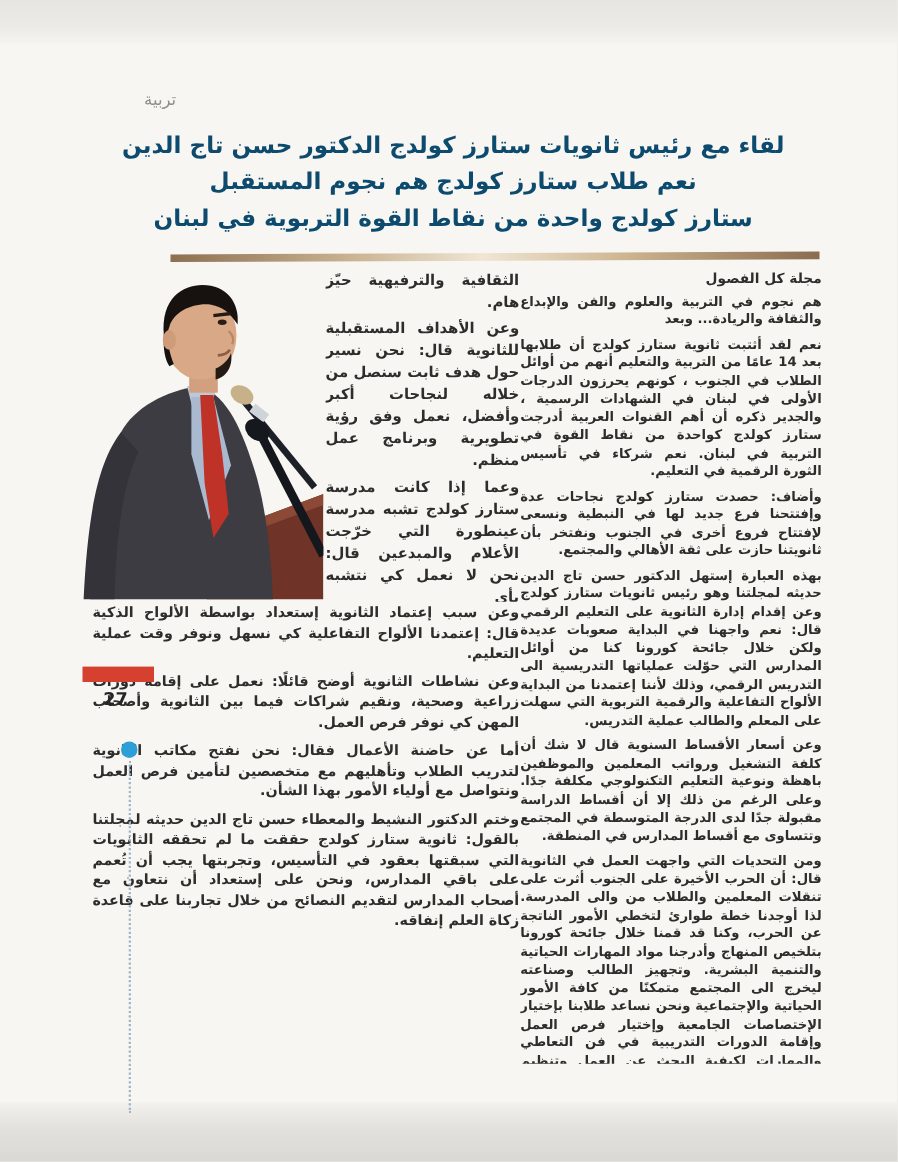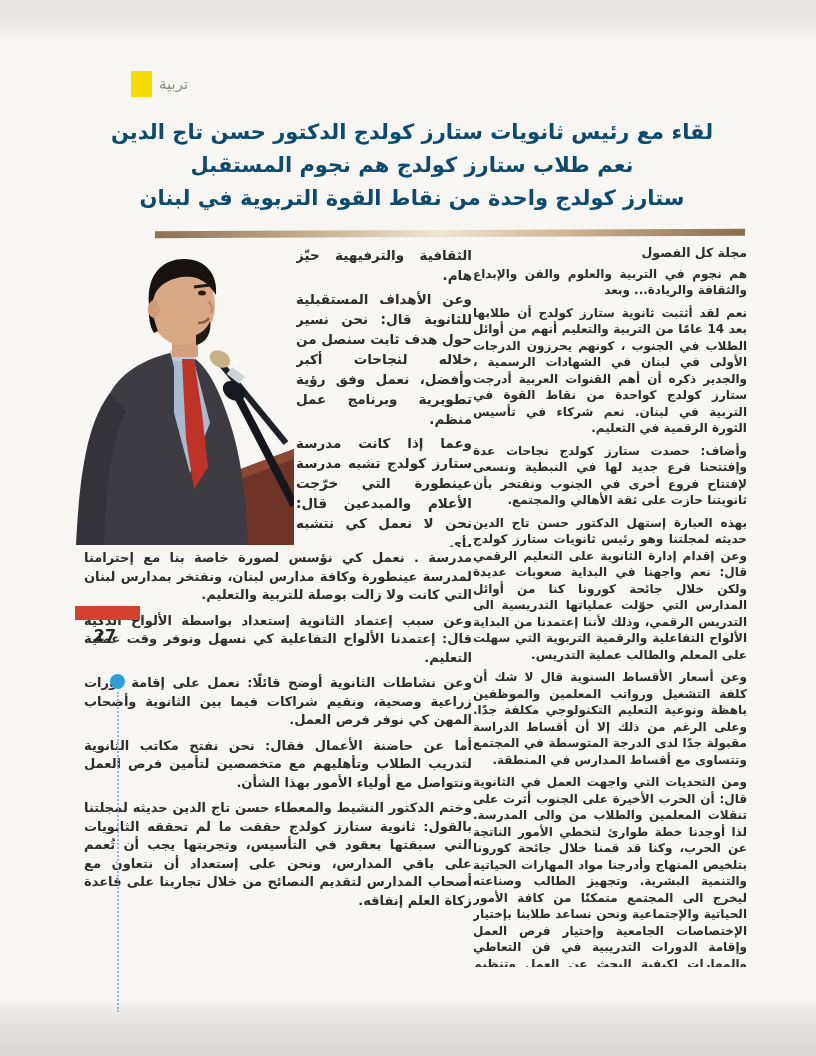--- a/index.html
+++ b/index.html
@@ -16,21 +16,21 @@
   }
   .scan-top-edge{
     position:absolute;left:0;top:0;width:816px;height:40px;
     background:linear-gradient(180deg,#e6e5e2 0%,#eceae7 60%,#f6f4f0 100%);
   }
   .scan-bottom-edge{
     position:absolute;left:0;top:1002px;width:816px;height:54px;
     background:linear-gradient(180deg,#f3f1ed 0%,#e4e2df 40%,#d9d8d5 100%);
   }
   
-  .kicker{position:absolute;left:131px;top:70px;height:28px;display:flex;align-items:center;gap:7px;}
+  .kicker{position:absolute;left:131px;top:70px;height:28px;display:flex;align-items:center;gap:7px;flex-direction:column;}
   .kicker-square{width:21px;height:26px;background:#f6dc00;display:inline-block;}
   .kicker-word{font-size:15px;color:#8f8d88;line-height:26px;}
   
   .headline{
     position:absolute;left:50px;top:116px;width:724px;
     direction:rtl;text-align:center;
     color:#0c4a6e;font-weight:bold;
   }
   .headline .h-line{font-size:21px;line-height:33px;letter-spacing:0;}
   
@@ -128,21 +128,20 @@
     <p>ومن التحديات التي واجهت العمل في الثانوية قال: أن الحرب الأخيرة على الجنوب أثرت على تنقلات المعلمين والطلاب من والى المدرسة. لذا أوجدنا خطة طوارئ لتخطي الأمور الناتجة عن الحرب، وكنا قد قمنا خلال جائحة كورونا بتلخيص المنهاج وأدرجنا مواد المهارات الحياتية والتنمية البشرية. وتجهيز الطالب وصناعته ليخرج الى المجتمع متمكنًا من كافة الأمور الحياتية والإجتماعية ونحن نساعد طلابنا بإختيار الإختصاصات الجامعية وإختيار فرص العمل وإقامة الدورات التدريبية في فن التعاطي والمهارات لكيفية البحث عن العمل وتنظيم الوقت ومهارات التواصل وغيرهم... فالتربية في الثانوية لا تقتصر على التعليم الأكاديمي بل نولي النشاطات</p>
   </div>
 
   <div class="col narrow-col">
     <p>الثقافية والترفيهية حيّز هام.</p>
     <p>وعن الأهداف المستقبلية للثانوية قال: نحن نسير حول هدف ثابت سنصل من خلاله لنجاحات أكبر وأفضل، نعمل وفق رؤية تطويرية وبرنامج عمل منظم.</p>
     <p>وعما إذا كانت مدرسة ستارز كولدج تشبه مدرسة عينطورة التي خرّجت الأعلام والمبدعين قال: نحن لا نعمل كي نتشبه بأي</p>
   </div>
 
   <div class="col wide-col">
-    <p>مدرسة . نعمل كي نؤسس لصورة خاصة بنا مع إحترامنا لمدرسة عينطورة وكافة مدارس لبنان، ونفتخر بمدارس لبنان التي كانت ولا زالت بوصلة للتربية والتعليم.</p>
     <p>وعن سبب إعتماد الثانوية إستعداد بواسطة الألواح الذكية قال: إعتمدنا الألواح التفاعلية كي نسهل ونوفر وقت عملية التعليم.</p>
     <p>وعن نشاطات الثانوية أوضح قائلًا: نعمل على إقامة دورات زراعية وصحية، ونقيم شراكات فيما بين الثانوية وأصحاب المهن كي نوفر فرص العمل.</p>
     <p>أما عن حاضنة الأعمال فقال: نحن نفتح مكاتب الثانوية لتدريب الطلاب وتأهليهم مع متخصصين لتأمين فرص العمل ونتواصل مع أولياء الأمور بهذا الشأن.</p>
     <p>وختم الدكتور النشيط والمعطاء حسن تاج الدين حديثه لمجلتنا بالقول: ثانوية ستارز كولدج حققت ما لم تحققه الثانويات التي سبقتها بعقود في التأسيس، وتجربتها يجب أن تُعمم على باقي المدارس، ونحن على إستعداد أن نتعاون مع أصحاب المدارس لتقديم النصائح من خلال تجاربنا على قاعدة زكاة العلم إنفاقه.</p>
   </div>
 
   <div class="red-marker"></div>
   <div class="page-number">27</div>
   <div class="blue-dot"></div>
   <div class="dotted-rule"></div>

